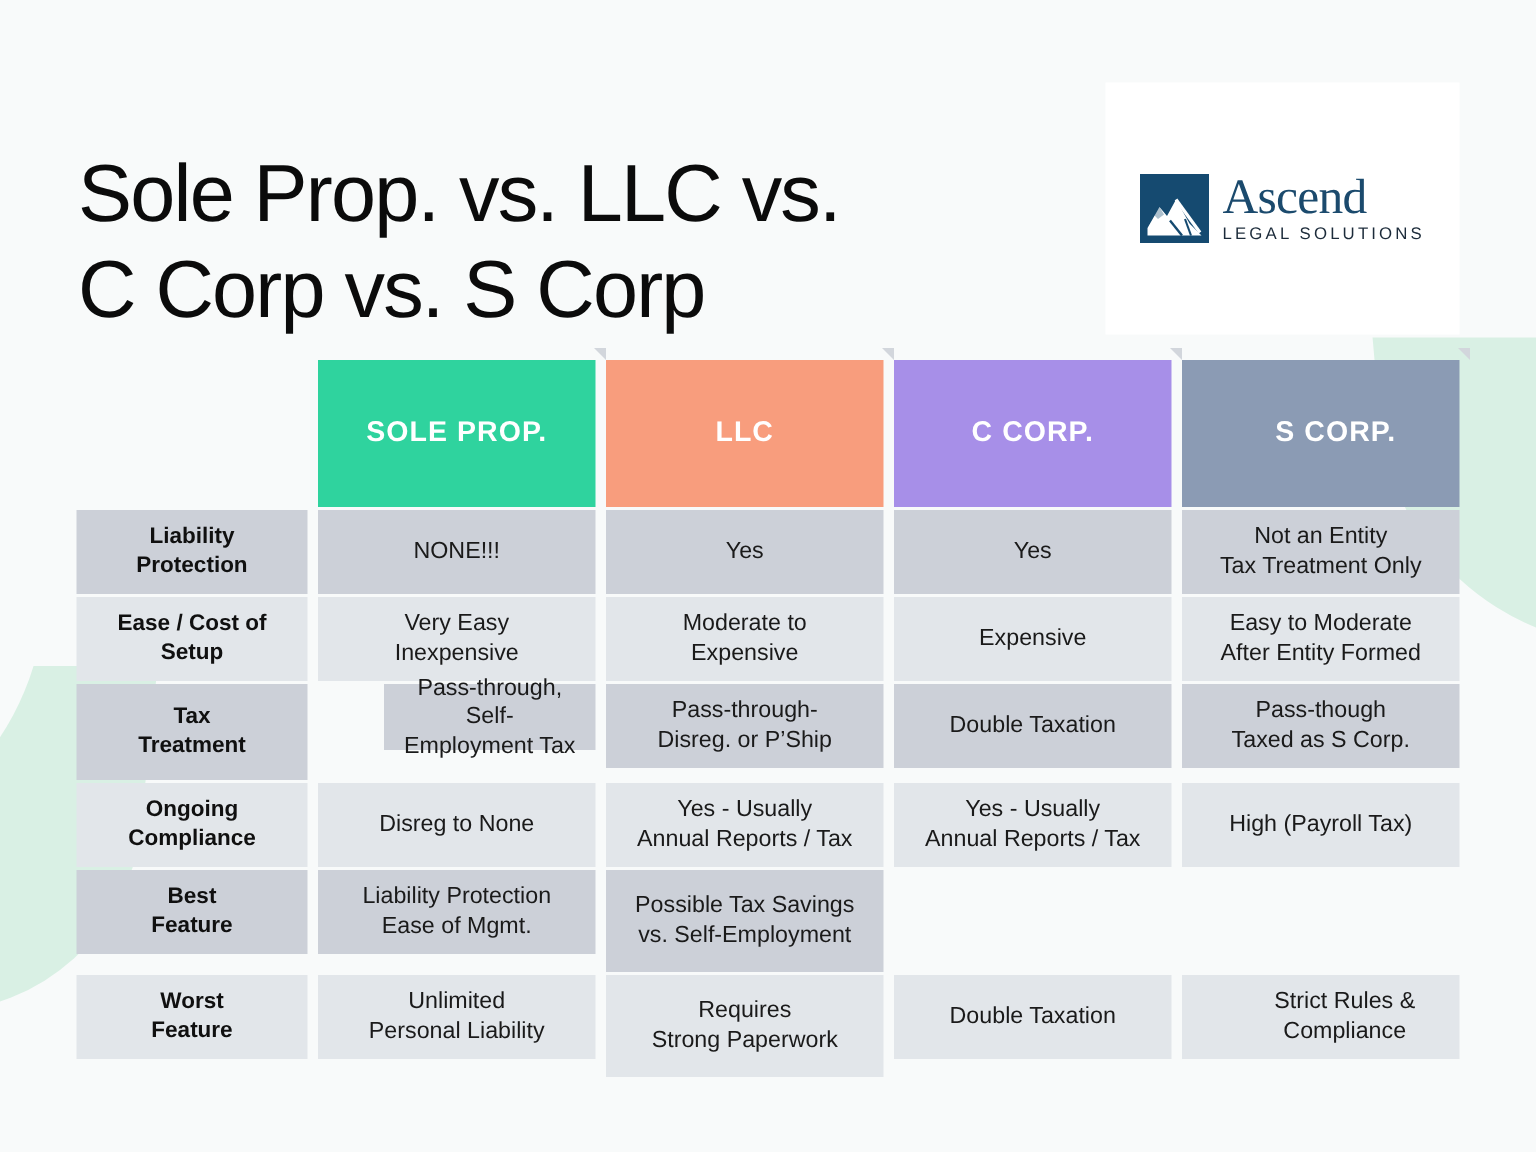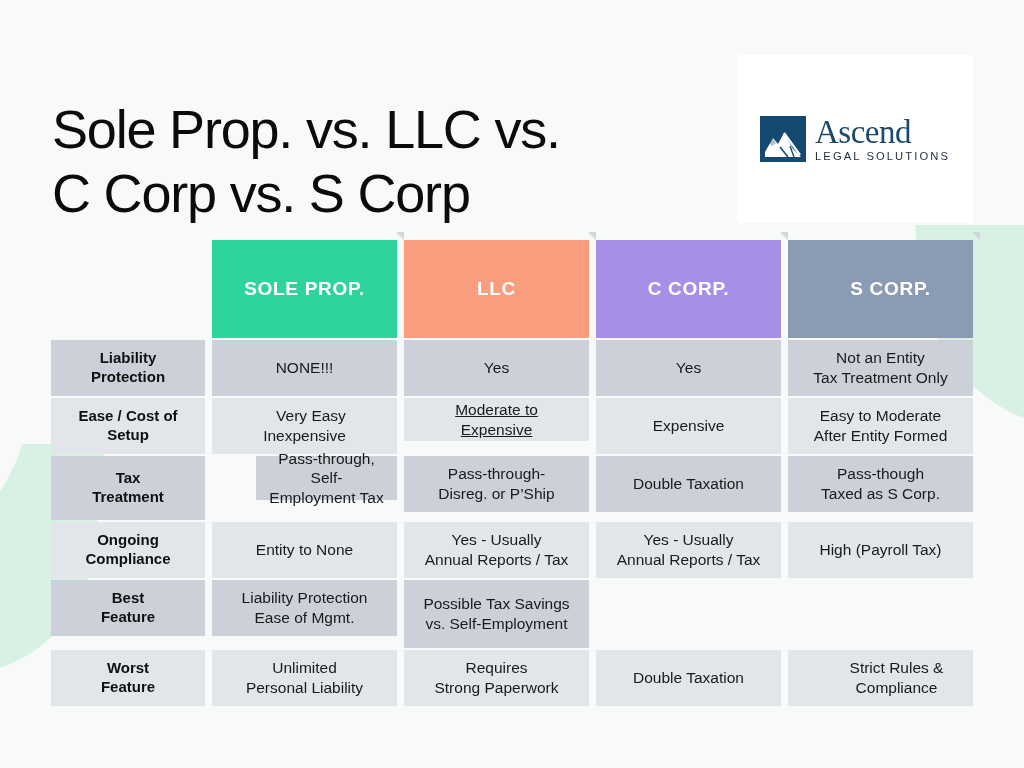--- a/index.html
+++ b/index.html
@@ -223,40 +223,40 @@
         <span>S CORP.</span>
       </div>
       <div class="row-gap"></div>
       <div class="rlabel sh-dark" style="height: 56px;">Liability<br>Protection</div>
       <div class="cell sh-dark" style="height: 56px;">NONE!!!</div>
       <div class="cell sh-dark" style="height: 56px;">Yes</div>
       <div class="cell sh-dark" style="height: 56px;">Yes</div>
       <div class="cell sh-dark" style="height: 56px;">Not an Entity<br>Tax Treatment Only</div>
       <div class="row-gap"></div>
       <div class="rlabel sh-light" style="height: 56px;">Ease / Cost of<br>Setup</div>
-      <div class="cell sh-light" style="height: 56px; text-align: right;">Very Easy<br>Inexpensive</div>
-      <div class="cell sh-light" style="height: 43px; text-decoration: underline;">Moderate to<br>Expensive</div>
+      <div class="cell sh-light" style="height: 56px;">Very Easy<br>Inexpensive</div>
+      <div class="cell sh-light" style="height: 56px;">Moderate to<br>Expensive</div>
       <div class="cell sh-light" style="height: 56px;">Expensive</div>
       <div class="cell sh-light" style="height: 56px;">Easy to Moderate<br>After Entity Formed</div>
       <div class="row-gap"></div>
       <div class="rlabel sh-dark" style="height: 64px;">Tax<br>Treatment</div>
       <div class="cell sh-dark" style="height: 44px; margin-left: 44px;">Pass-through, Self-<br>Employment Tax</div>
       <div class="cell sh-dark" style="height: 56px;">Pass-through-<br>Disreg. or P’Ship</div>
       <div class="cell sh-dark" style="height: 56px;">Double Taxation</div>
       <div class="cell sh-dark" style="height: 56px;">Pass-though<br>Taxed as S Corp.</div>
       <div class="row-gap"></div>
       <div class="rlabel sh-light" style="height: 56px;">Ongoing<br>Compliance</div>
-      <div class="cell sh-light" style="height: 56px;">Entity to None</div>
+      <div class="cell sh-light" style="height: 56px;">Disreg to None</div>
       <div class="cell sh-light" style="height: 56px;">Yes - Usually<br>Annual Reports / Tax</div>
       <div class="cell sh-light" style="height: 56px;">Yes - Usually<br>Annual Reports / Tax</div>
       <div class="cell sh-light" style="height: 56px;">High (Payroll Tax)</div>
       <div class="row-gap"></div>
       <div class="rlabel sh-dark" style="height: 56px;">Best<br>Feature</div>
       <div class="cell sh-dark" style="height: 56px;">Liability Protection<br>Ease of Mgmt.</div>
       <div class="cell sh-dark" style="height: 68px;">Possible Tax Savings<br>vs. Self-Employment</div>
       <div class="row-gap"></div>
       <div class="rlabel sh-light" style="height: 56px;">Worst<br>Feature</div>
       <div class="cell sh-light" style="height: 56px;">Unlimited<br>Personal  Liability</div>
-      <div class="cell sh-light" style="height: 56px;">Requires<br>Strong Paperwork</div>
+      <div class="cell sh-light" style="height: 68px;">Requires<br>Strong Paperwork</div>
       <div class="cell sh-light" style="height: 56px;">Double Taxation</div>
       <div class="cell sh-light" style="height: 56px; padding-left: 38px;">Strict Rules &amp;<br>Compliance</div>
     </div>
 </div>
 
 </body></html>

